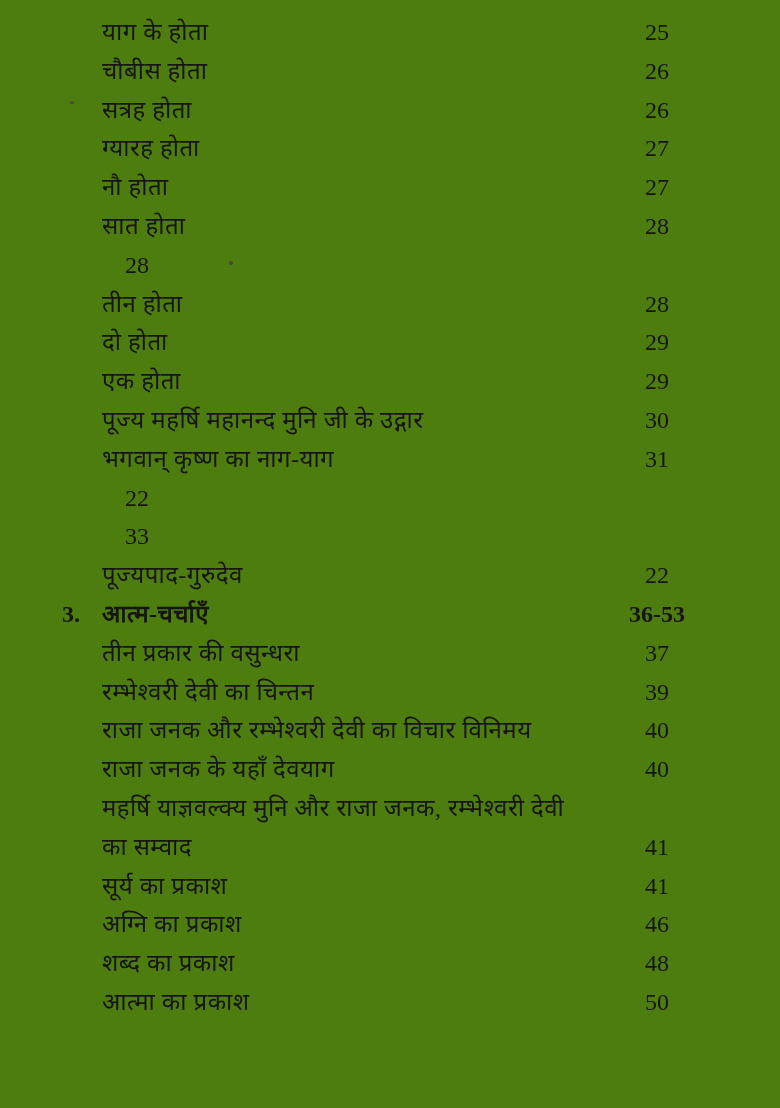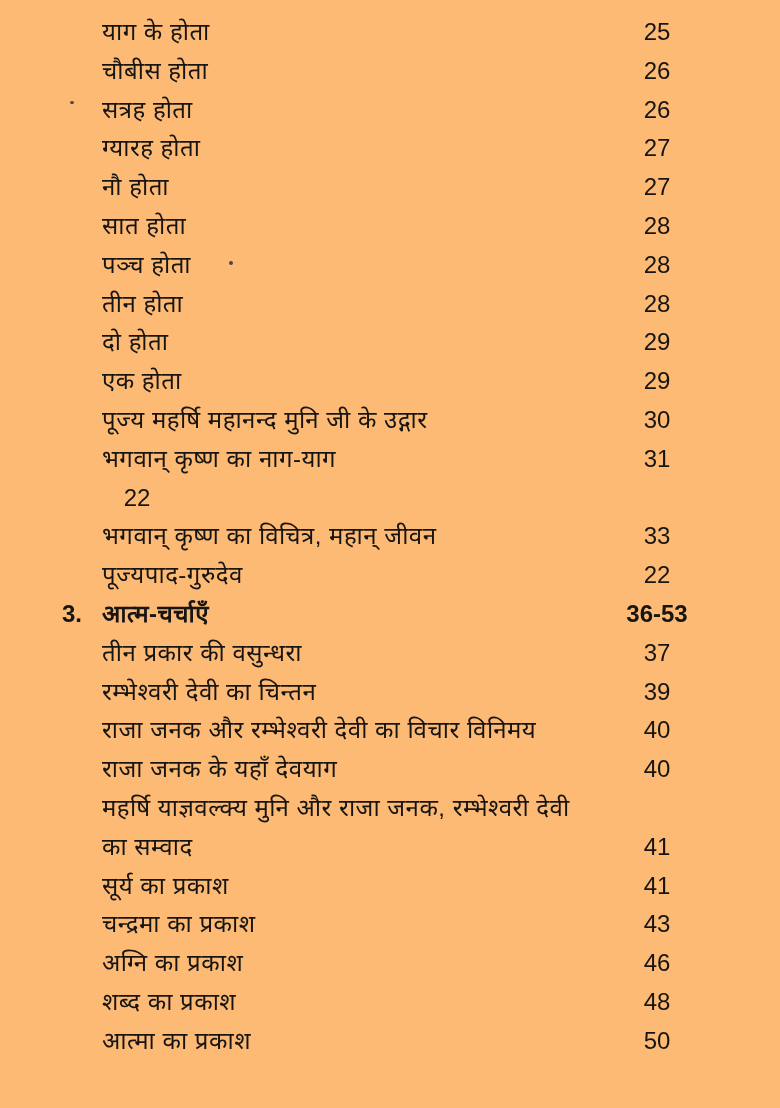--- a/index.html
+++ b/index.html
@@ -5,25 +5,25 @@
   html, body {
     margin: 0;
     padding: 0;
     background: #e9e7e0;
   }
   .page {
     position: relative;
     width: 780px;
     height: 1108px;
     margin: 0 auto;
-    background: #fdba74;
+    background: #4d7c0f;
     box-sizing: border-box;
     padding-top: 13px;
     overflow: hidden;
-    font-family: Liberation Sans, sans-serif;
+    font-family: Liberation Serif, serif;
     color: #171513;
   }
   .toc-list {
     display: flex;
     flex-direction: column;
   }
   .toc-row {
     display: flex;
     align-items: baseline;
     height: 38.8px;
@@ -93,21 +93,20 @@
     <span class="title">नौ होता</span>
     <span class="pageno">27</span>
   </div>
       <div class="toc-row">
     <span class="num"></span>
     <span class="title">सात होता</span>
     <span class="pageno">28</span>
   </div>
       <div class="toc-row">
     <span class="num"></span>
-    <span class="title">पञ्च होता</span>
     <span class="pageno">28</span>
   </div>
       <div class="toc-row">
     <span class="num"></span>
     <span class="title">तीन होता</span>
     <span class="pageno">28</span>
   </div>
       <div class="toc-row">
     <span class="num"></span>
     <span class="title">दो होता</span>
@@ -127,21 +126,20 @@
     <span class="num"></span>
     <span class="title">भगवान् कृष्ण का नाग-याग</span>
     <span class="pageno">31</span>
   </div>
       <div class="toc-row">
     <span class="num"></span>
     <span class="pageno">22</span>
   </div>
       <div class="toc-row">
     <span class="num"></span>
-    <span class="title">भगवान् कृष्ण का विचित्र, महान् जीवन</span>
     <span class="pageno">33</span>
   </div>
       <div class="toc-row">
     <span class="num"></span>
     <span class="title">पूज्यपाद-गुरुदेव</span>
     <span class="pageno">22</span>
   </div>
       <div class="toc-row bold">
     <span class="num">3.</span>
     <span class="title">आत्म-चर्चाएँ</span>
@@ -177,25 +175,20 @@
     <span class="title">का सम्वाद</span>
     <span class="pageno">41</span>
   </div>
       <div class="toc-row">
     <span class="num"></span>
     <span class="title">सूर्य का प्रकाश</span>
     <span class="pageno">41</span>
   </div>
       <div class="toc-row">
     <span class="num"></span>
-    <span class="title">चन्द्रमा का प्रकाश</span>
-    <span class="pageno">43</span>
-  </div>
-      <div class="toc-row">
-    <span class="num"></span>
     <span class="title">अग्नि का प्रकाश</span>
     <span class="pageno">46</span>
   </div>
       <div class="toc-row">
     <span class="num"></span>
     <span class="title">शब्द का प्रकाश</span>
     <span class="pageno">48</span>
   </div>
       <div class="toc-row">
     <span class="num"></span>

